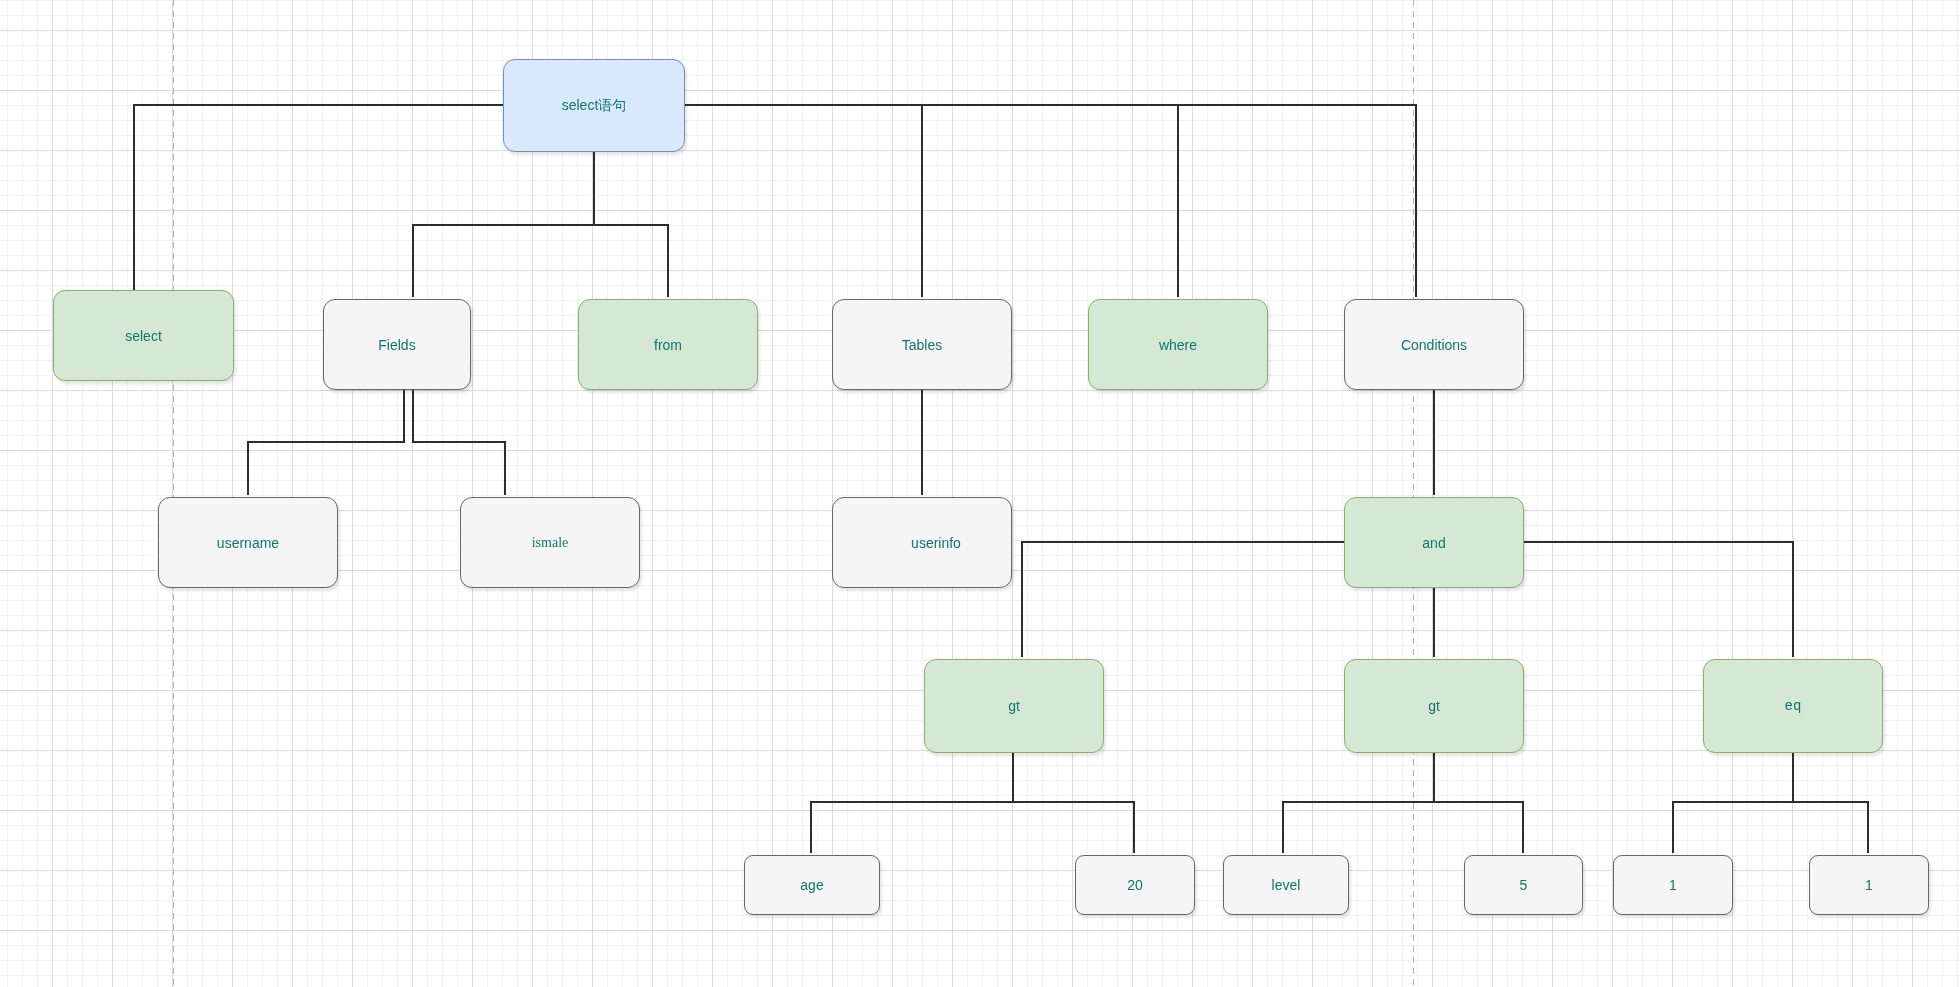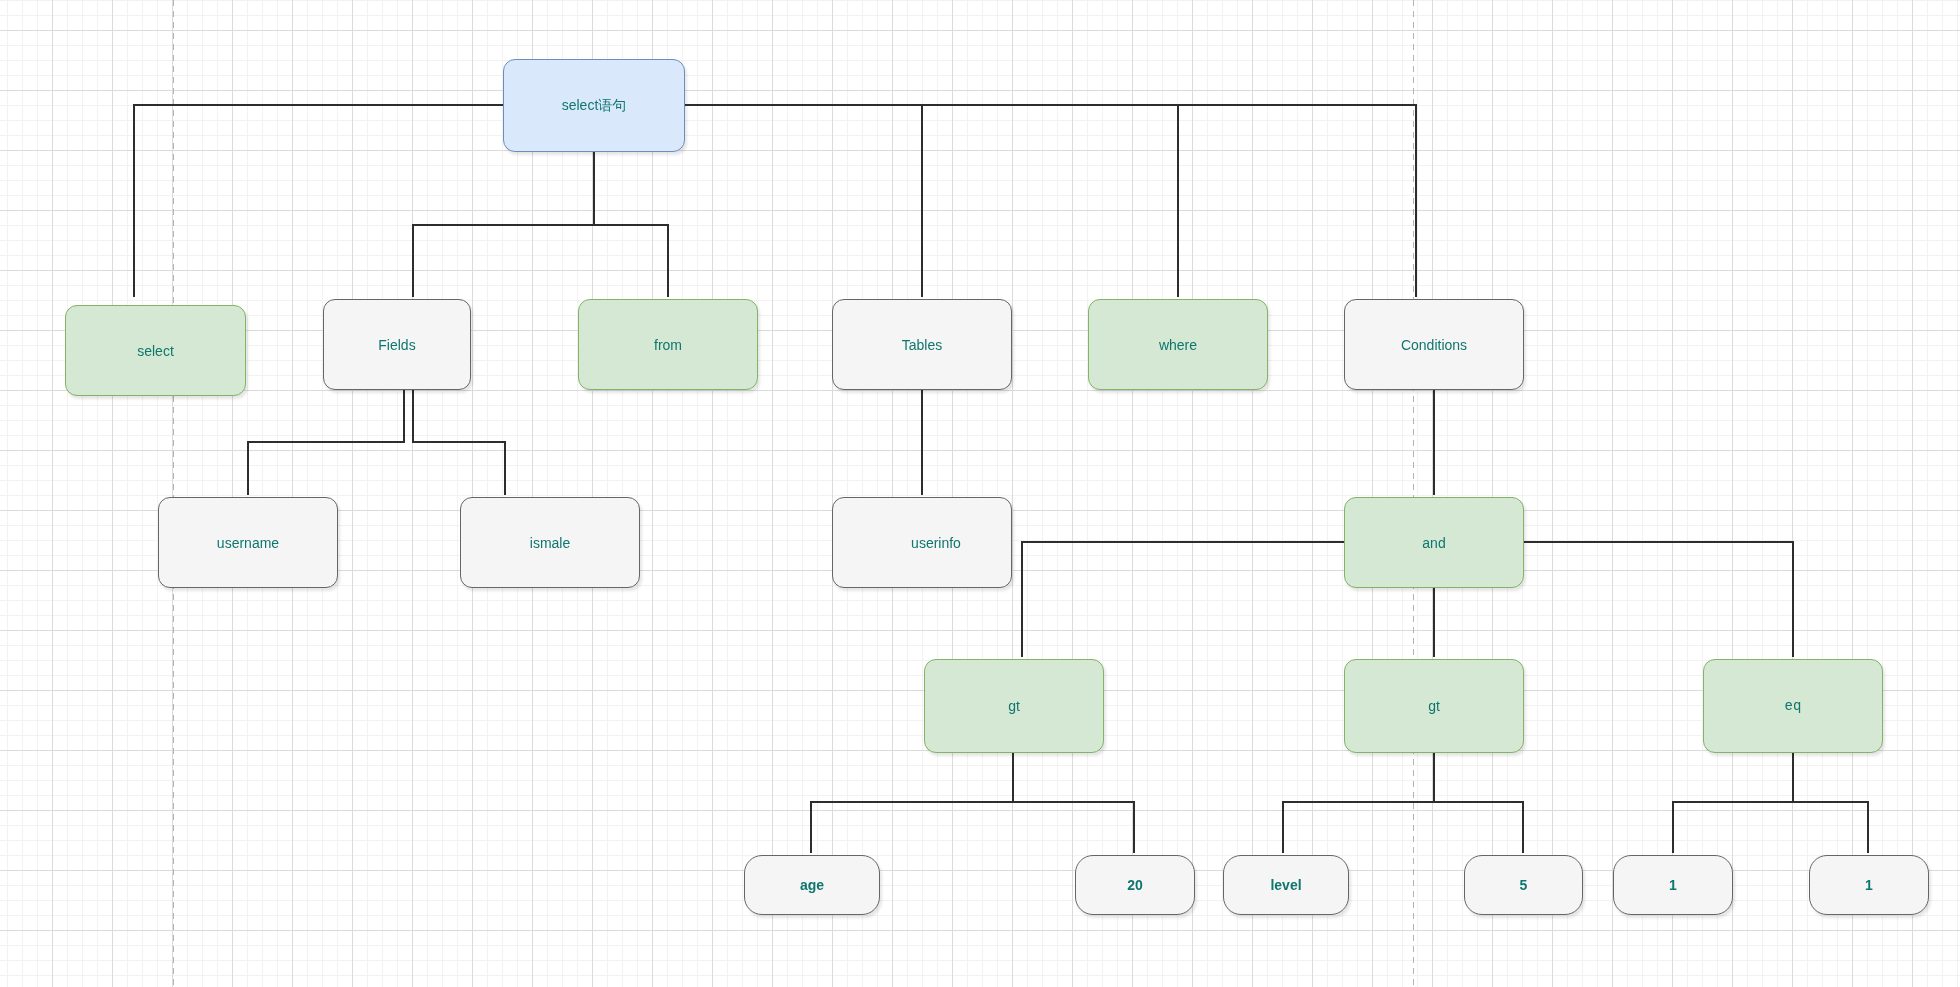--- a/index.html
+++ b/index.html
@@ -38,21 +38,21 @@
     box-sizing: border-box;
     display: flex; align-items: center; justify-content: center;
     border-radius: 12px;
     border: 1.5px solid #666666;
     background: #f5f5f5;
     color: #0f766e;
     font-size: 14px;
     box-shadow: 2px 3px 3px rgba(0,0,0,0.10);
     white-space: nowrap;
   }
-  .node.small { border-radius: 18px; font-weight: bold; }
+  .node.small { border-radius: 9px; }
   .node.blue  { background: #dae8fc; border-color: #6c8ebf; }
   .node.green { background: #d5e8d4; border-color: #82b366; }
   .node.gray  { background: #f5f5f5; border-color: #666666; }
 </style>
 </head>
 <body>
 
 <div id="canvas">
     <div class="guide" style="left: 1413px;"></div>
     <div class="guide" style="left: 173px;"></div>
@@ -81,42 +81,42 @@
         <path d="M1434 753 L1434 802 L1283 802 L1283 853" stroke="#2d2d2d" marker-end="url(#arrowhead)"></path>
         <path d="M1434 753 L1434 802 L1523 802 L1523 853" stroke="#2d2d2d" marker-end="url(#arrowhead)"></path>
         <path d="M1793 753 L1793 802 L1673 802 L1673 853" stroke="#2d2d2d" marker-end="url(#arrowhead)"></path>
         <path d="M1793 753 L1793 802 L1868 802 L1868 853" stroke="#2d2d2d" marker-end="url(#arrowhead)"></path>
       </g>
   </svg>
   <div id="nodes-layer">
       <div class="node blue" style="left: 503px; top: 59px; width: 182px; height: 93px;">
         <span>select语句</span>
       </div>
-      <div class="node green" style="left: 53px; top: 305px; width: 181px; height: 91px; margin-left: 12px;">
+      <div class="node green" style="left: 53px; top: 290px; width: 181px; height: 91px;">
         <span>select</span>
       </div>
       <div class="node gray" style="left: 323px; top: 299px; width: 148px; height: 91px;">
         <span>Fields</span>
       </div>
       <div class="node green" style="left: 578px; top: 299px; width: 180px; height: 91px; align-items: center;">
         <span>from</span>
       </div>
       <div class="node gray" style="left: 832px; top: 299px; width: 180px; height: 91px;">
         <span>Tables</span>
       </div>
       <div class="node green" style="left: 1088px; top: 299px; width: 180px; height: 91px;">
         <span>where</span>
       </div>
       <div class="node gray" style="left: 1344px; top: 299px; width: 180px; height: 91px;">
         <span>Conditions</span>
       </div>
       <div class="node gray" style="left: 158px; top: 497px; width: 180px; height: 91px;">
         <span>username</span>
       </div>
-      <div class="node gray" style="left: 460px; top: 497px; width: 180px; height: 91px;">
+      <div class="node gray" style="left: 460px; top: 497px; width: 180px; height: 91px; font-family: Liberation Serif, serif;">
         <span>ismale</span>
       </div>
       <div class="node gray" style="left: 832px; top: 497px; width: 180px; height: 91px; padding-left: 28px;">
         <span>userinfo</span>
       </div>
       <div class="node green" style="left: 1344px; top: 497px; width: 180px; height: 91px;">
         <span>and</span>
       </div>
       <div class="node green" style="left: 924px; top: 659px; width: 180px; height: 94px;">
         <span>gt</span>

